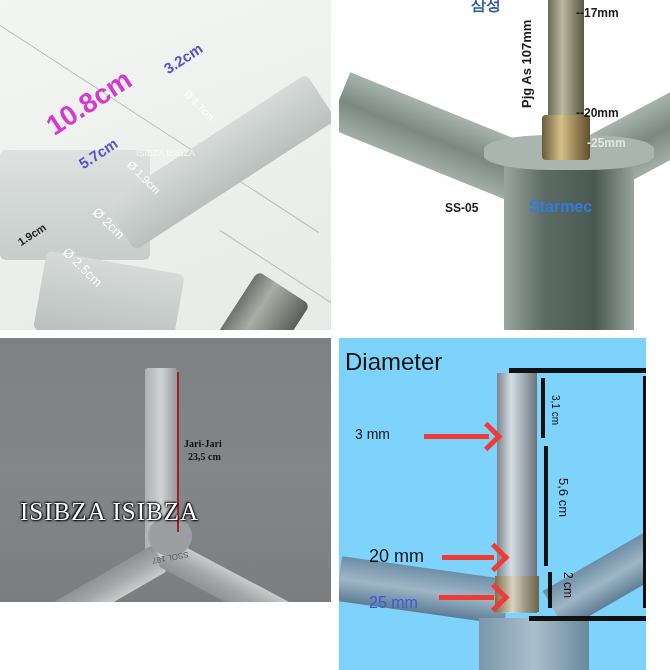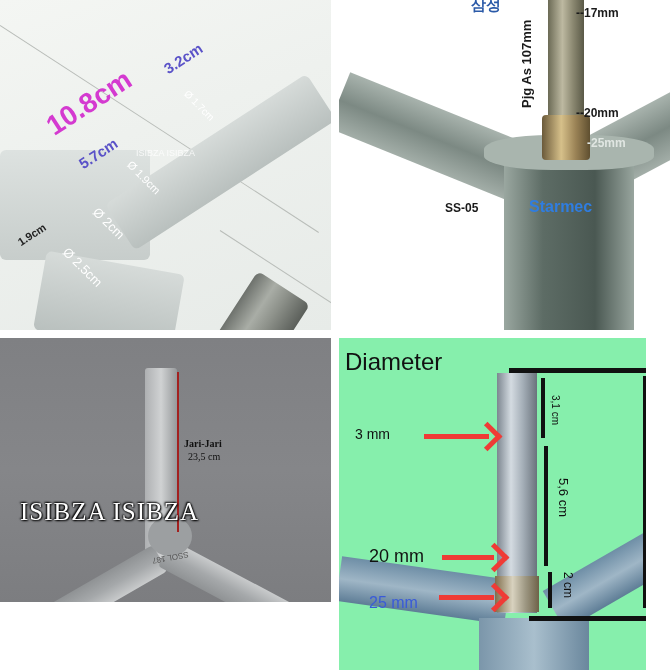--- a/index.html
+++ b/index.html
@@ -1,21 +1,21 @@
 <!DOCTYPE html>
 <html><head>
 <meta charset="utf-8">
 <style>
   html,body{margin:0;padding:0;background:#ffffff;}
   body{width:670px;height:670px;position:relative;overflow:hidden;font-family:"Liberation Sans",sans-serif;}
   .panel{position:absolute;overflow:hidden;}
   #p1{left:0;top:0;width:331px;height:330px;background:linear-gradient(160deg,#f4f6f3 0%,#eef1ee 40%,#e7ebe8 100%);}
   #p2{left:339px;top:0;width:331px;height:330px;background:#ffffff;}
   #p3{left:0;top:338px;width:331px;height:264px;background:linear-gradient(180deg,#7f8083 0%,#858689 50%,#7c7d80 100%);}
-  #p4{left:339px;top:338px;width:307px;height:332px;background:#86efac;}
+  #p4{left:339px;top:338px;width:307px;height:332px;background:#7dd3fc;}
   .abs{position:absolute;}
   .rot{transform-origin:left top;}
   
   .p1-line{position:absolute;height:1px;background:#b9bdb9;transform-origin:left center;}
   .p1-arm{position:absolute;background:linear-gradient(180deg,#d6dbd9,#b9c0be);transform-origin:left center;border-radius:6px;}
   .p1-shaft{position:absolute;left:125px;top:250px;width:62px;height:235px;background:linear-gradient(90deg,#6e726d 0%,#a9ada6 35%,#8d918a 60%,#5b5f5a 100%);transform-origin:center bottom;transform:rotate(33deg);border-radius:6px;}
   .p1-txt{position:absolute;font-weight:bold;white-space:nowrap;transform-origin:left bottom;}
   
   .p2-arm{position:absolute;background:linear-gradient(180deg,#a8b3ad,#7c8983 50%,#a3aea8);transform-origin:left center;}
   .p2-shaft{position:absolute;left:209px;top:0;width:36px;height:160px;background:linear-gradient(90deg,#6b6a55,#bdb9a1 40%,#8a8770 70%,#5a5947);}
@@ -69,21 +69,21 @@
 </div>
 
 <div class="panel" id="p3">
   <div class="abs" style="left:145px;top:30px;width:32px;height:190px;background:linear-gradient(90deg,#aeb0b2,#d0d2d3 50%,#96999b);border-radius:3px;"></div>
   <div class="p3-arm" style="left:160px;top:205px;width:185px;height:30px;transform:rotate(150deg);"></div>
   <div class="p3-arm" style="left:165px;top:200px;width:180px;height:30px;transform:rotate(28deg);"></div>
   <div class="abs" style="left:148px;top:178px;width:44px;height:40px;background:#9c9fa1;border-radius:50%;"></div>
   <div class="abs" style="left:177px;top:34px;width:2px;height:160px;background:#a3201f;"></div>
 
   <div class="abs" style="left:184px;top:100px;font-family:'Liberation Serif',serif;font-size:10px;font-weight:bold;color:#111;">Jari-Jari</div>
-  <div class="abs" style="left:188px;top:113px;font-family:'Liberation Serif',serif;font-size:10px;font-weight:normal;color:#111;">23,5 cm</div>
+  <div class="abs" style="left:188px;top:113px;font-family:'Liberation Serif',serif;font-size:10px;font-weight:bold;color:#111;">23,5 cm</div>
   <div class="abs" style="left:20px;top:160px;font-family:'Liberation Serif',serif;font-size:25px;color:#ffffff;letter-spacing:1px;text-shadow:0 0 2px #000,1px 1px 2px #000,-1px -1px 2px #000;white-space:nowrap;">ISIBZA ISIBZA</div>
   <div class="abs" style="left:152px;top:215px;font-size:8px;color:#555;transform:rotate(170deg);">SSOL 187</div>
 </div>
 
 <div class="panel" id="p4">
   <div class="p4-arm" style="left:0;top:218px;width:170px;height:45px;transform:rotate(8deg);"></div>
   <div class="p4-arm" style="left:215px;top:250px;width:150px;height:45px;transform:rotate(-30deg);"></div>
   <div class="abs" style="left:140px;top:280px;width:110px;height:60px;background:linear-gradient(90deg,#7b96aa,#a9bfcd 50%,#6a879d);"></div>
   <div class="p4-shaft"></div>
   <div class="abs" style="left:156px;top:238px;width:44px;height:36px;background:linear-gradient(90deg,#806e4c,#d8d2bf 40%,#9c9681 70%,#6e6248);"></div>

